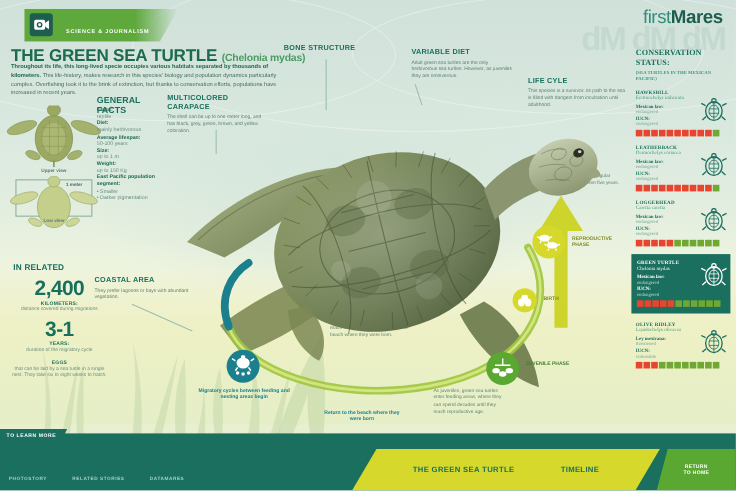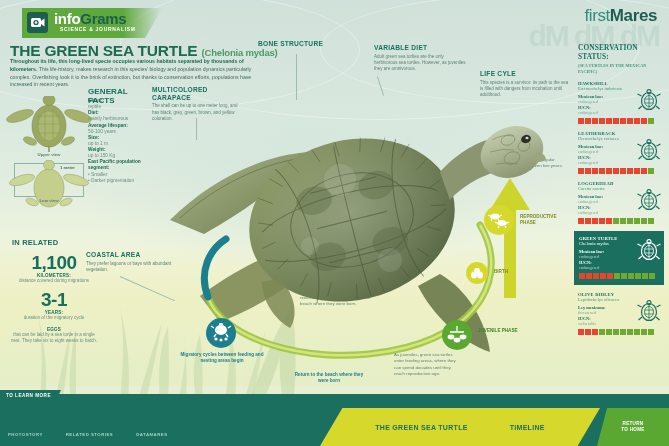--- a/index.html
+++ b/index.html
@@ -152,23 +152,20 @@
   </svg>
 
   <div class="logo"></div>
   <div class="logo-mark">
     <svg width="14" height="11" viewBox="0 0 14 11">
       <rect x="0" y="1" width="10" height="9" rx="1.5" fill="#ffffff"></rect>
       <circle cx="5" cy="5.5" r="2.6" fill="#1d5e4f"></circle>
       <circle cx="5" cy="5.5" r="1.3" fill="#ffffff"></circle>
       <path d="M10 4 L13.5 1.5 L13.5 9.5 L10 7 Z" fill="#ffffff"></path>
     </svg>
-  </div>
-  <div class="logo-txt">
-    <span class="logo-info">info</span><span class="logo-grams">Grams</span>
   </div>
   <div class="logo-sub">SCIENCE &amp; JOURNALISM</div>
 
   <div class="dm-ghost">dM dM dM</div>
   <div class="dm-brand"><span>first</span><b>Mares</b></div>
 
   <div class="title">
     <span>THE GREEN SEA TURTLE</span>
     <span class="sci">(Chelonia mydas)</span>
   </div>
@@ -392,21 +389,21 @@
     </svg>
   </div>
   <div class="node-lbl teal" style="left:180px;top:352px;width:84px;text-align:center">Migratory cycles between feeding and nesting areas begin</div>
 
   <div class="node-lbl teal" style="left:290px;top:372px;width:78px;text-align:center">Return to the beach where they were born</div>
 
   <div class="in-numbers">
     <div class="ttl">IN RELATED</div>
     <div id="numbers-list">
         <div style="margin-top: 6px;">
-          <div class="big">1,100</div>
+          <div class="big">2,400</div>
           <div class="unit">KILOMETERS:</div>
           <div class="desc">distance covered during migrations</div>
         </div>
         <div style="margin-top: 6px;">
           <div class="big">3-1</div>
           <div class="unit">YEARS:</div>
           <div class="desc">duration of the migratory cycle</div>
         </div>
         <div style="margin-top: 6px;">
           <div class="unit">EGGS</div>

